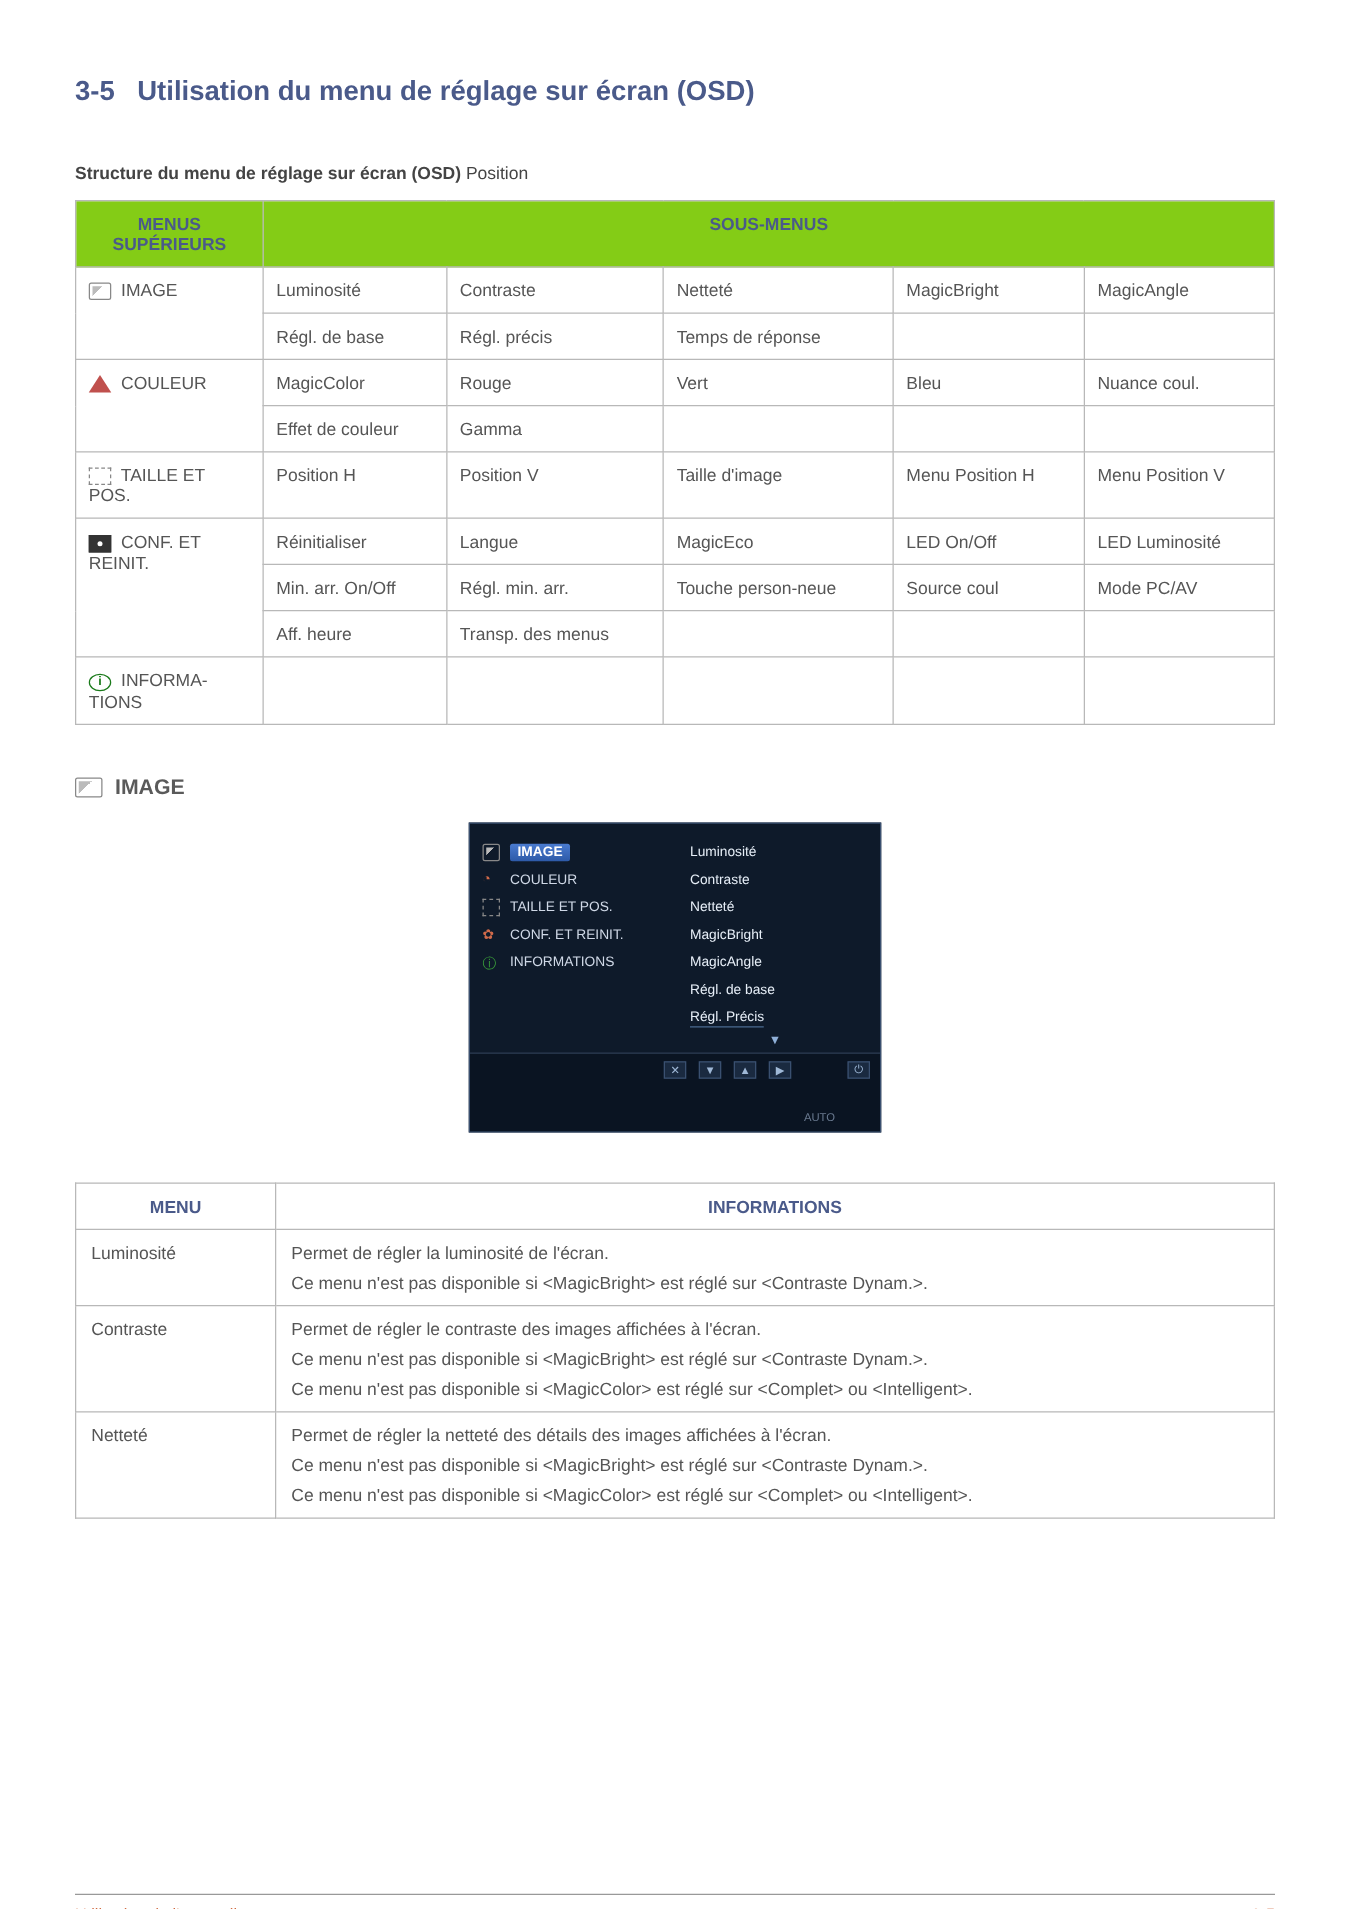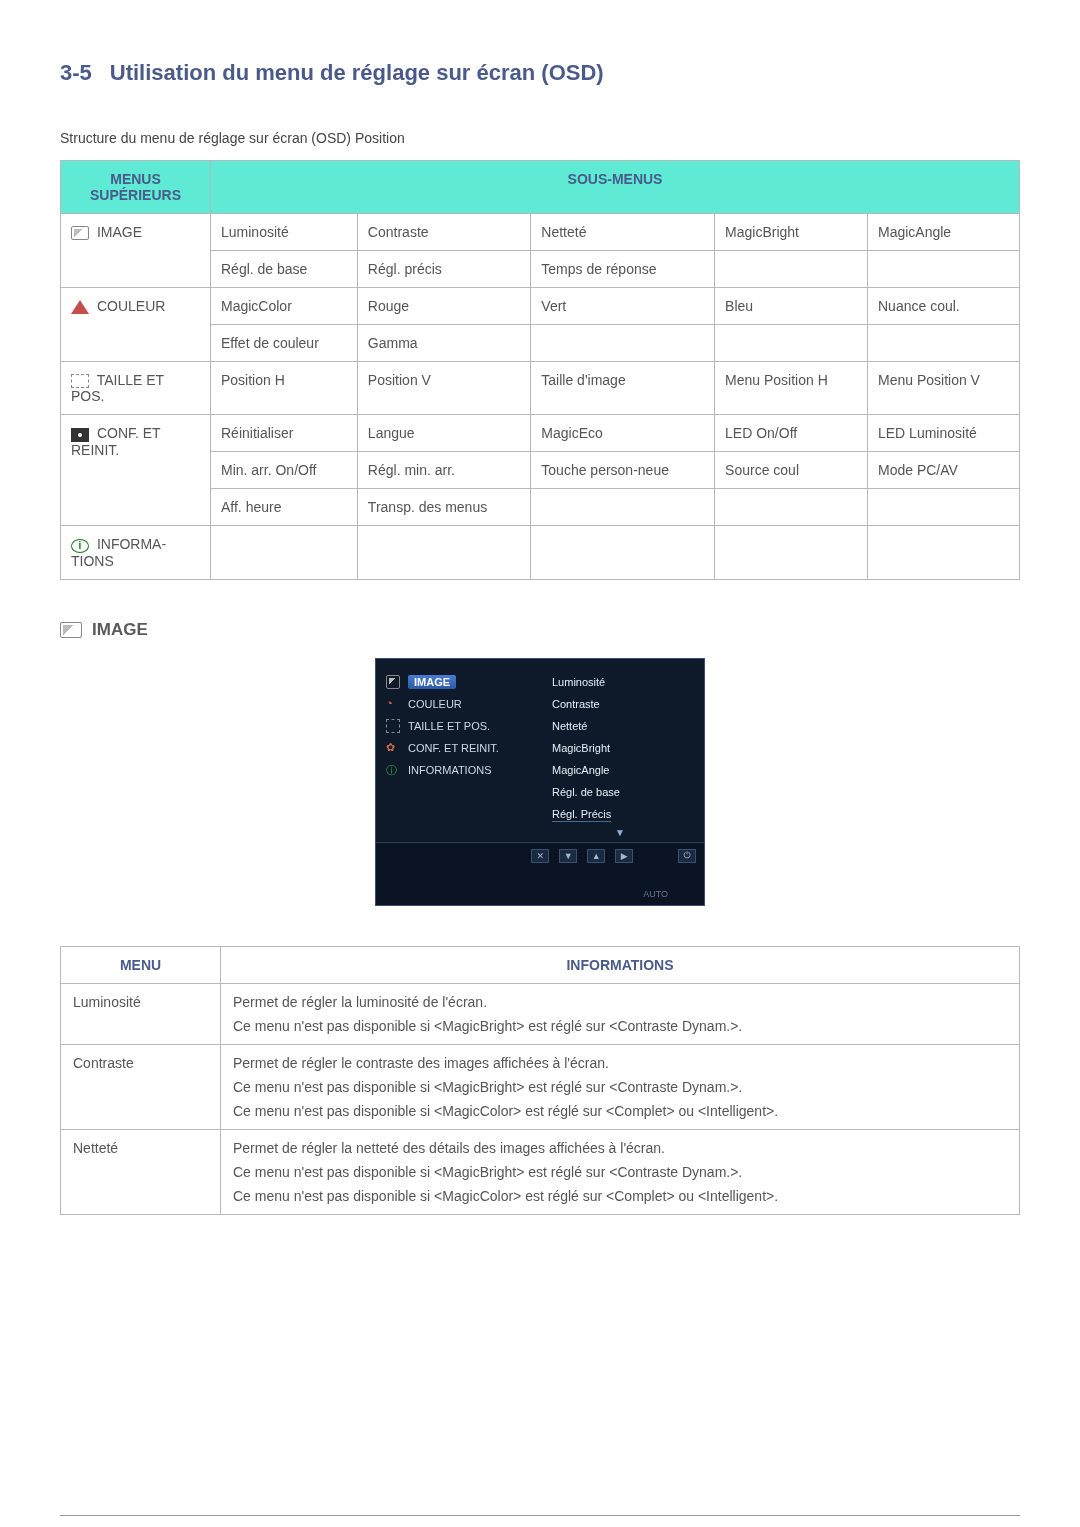--- a/index.html
+++ b/index.html
@@ -17,41 +17,41 @@
     font-size: 22px;
     font-weight: bold;
     margin-bottom: 44px;
   }
   .section-title .num { margin-right: 18px; }
   .subhead {
     font-size: 14px;
     color: #444;
     margin-bottom: 14px;
   }
-  .subhead .bold { font-weight: normal; }
+  .subhead .bold { font-weight: bold; }
 
   table.structure {
     width: 100%;
     border-collapse: collapse;
     margin-bottom: 40px;
   }
   table.structure th, table.structure td {
     border: 1px solid #b8b8b8;
     padding: 10px 10px;
     vertical-align: top;
     text-align: left;
     font-size: 14px;
     color: #555;
   }
   table.structure th {
     color: #4a5a8a;
     font-weight: bold;
     text-align: center;
     font-size: 14px;
-    background: #5eead4;
+    background: #84cc16;
   }
   table.structure th.left { width: 150px; }
   .menu-cell { color:#555; font-size:14px; }
   .menu-cell .icon { display:inline-block; width:18px; height:14px; margin-right:4px; vertical-align:middle; }
 
   .image-heading {
     display:flex; align-items:center;
     font-size:17px; font-weight:bold; color:#5a5a5a;
     margin: 30px 0 18px 0;
   }

